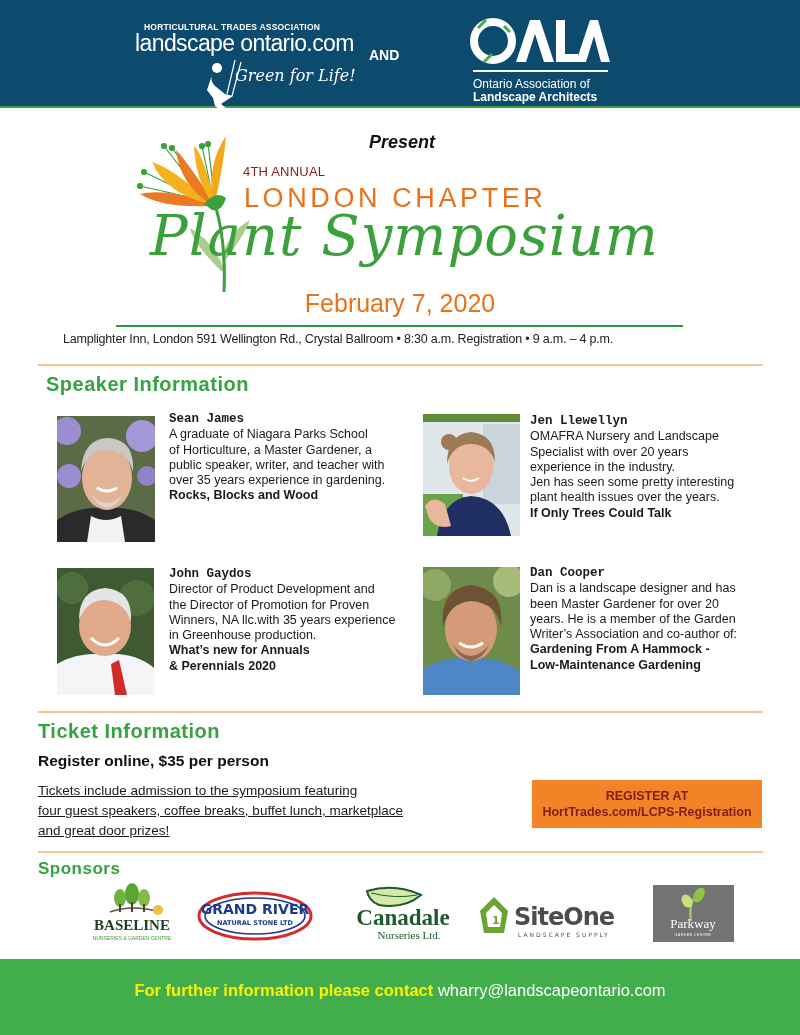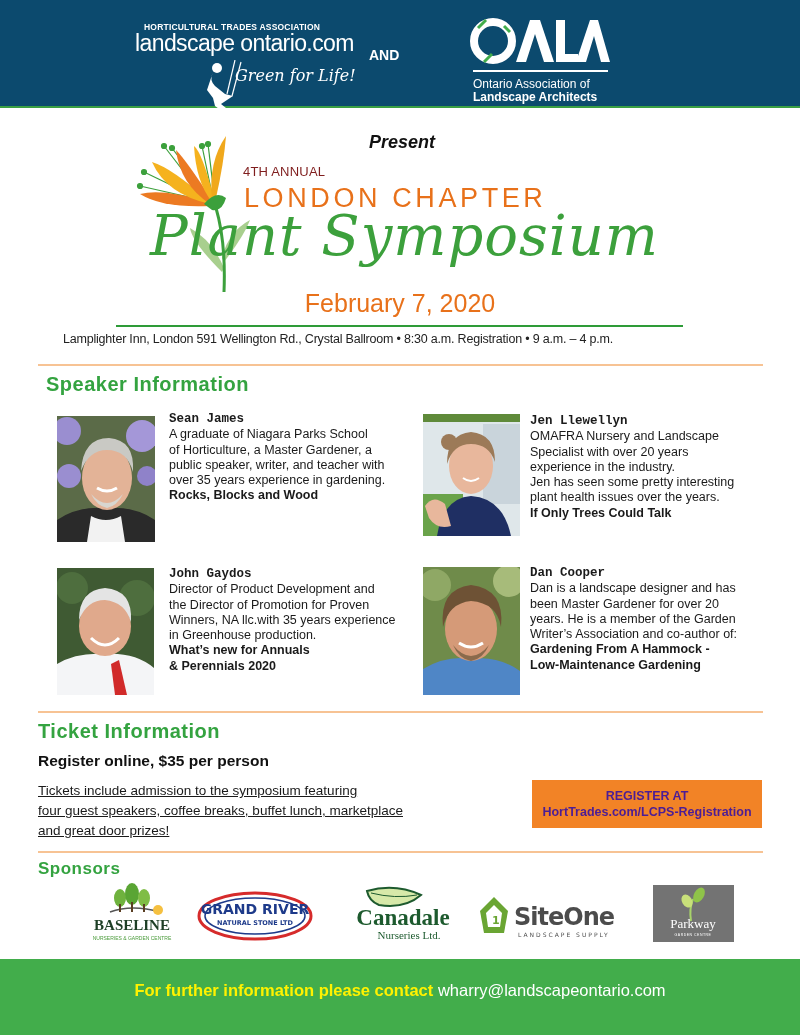--- a/index.html
+++ b/index.html
@@ -39,21 +39,21 @@
   .photo { position: absolute; overflow: hidden; }
   .photo svg { width: 100%; height: 100%; display: block; }
   .speaker-text { position: absolute; font-size: 12.5px; line-height: 15.3px; color: #1a1a1a; }
   .speaker-name { font-weight: bold; font-family: Liberation Mono, monospace; }
   .speaker-bio { white-space: pre-line; }
   .speaker-talk { font-weight: bold; white-space: pre-line; }
 
   
   .ticket-sub { position: absolute; left: 38px; top: 752px; font-size: 15.5px; font-weight: bold; color: #111; }
   .ticket-desc { position: absolute; left: 38px; top: 781px; font-size: 13.5px; line-height: 20px; color: #1a1a1a; white-space: pre-line; text-decoration: underline; }
-  .register-btn { position: absolute; left: 532px; top: 780px; width: 230px; height: 48px; background: #f28326; color: #4c1d95; text-align: center; font-weight: bold; font-size: 12.5px; line-height: 16px; padding-top: 8px; cursor: pointer; }
+  .register-btn { position: absolute; left: 532px; top: 780px; width: 230px; height: 48px; background: #f28326; color: #7f1d1d; text-align: center; font-weight: bold; font-size: 12.5px; line-height: 16px; padding-top: 8px; cursor: pointer; }
 
   
   .sponsor { position: absolute; }
 
   
   .footer { position: absolute; left: 0; top: 959px; width: 800px; height: 76px; background: #42ad4b; }
   .footer-text { position: absolute; left: 0; width: 800px; top: 22px; text-align: center; font-size: 16.5px; white-space: nowrap; }
   .footer-lead { color: #fff200; font-weight: bold; }
   .footer-email { color: #ffffff; }
 </style>

